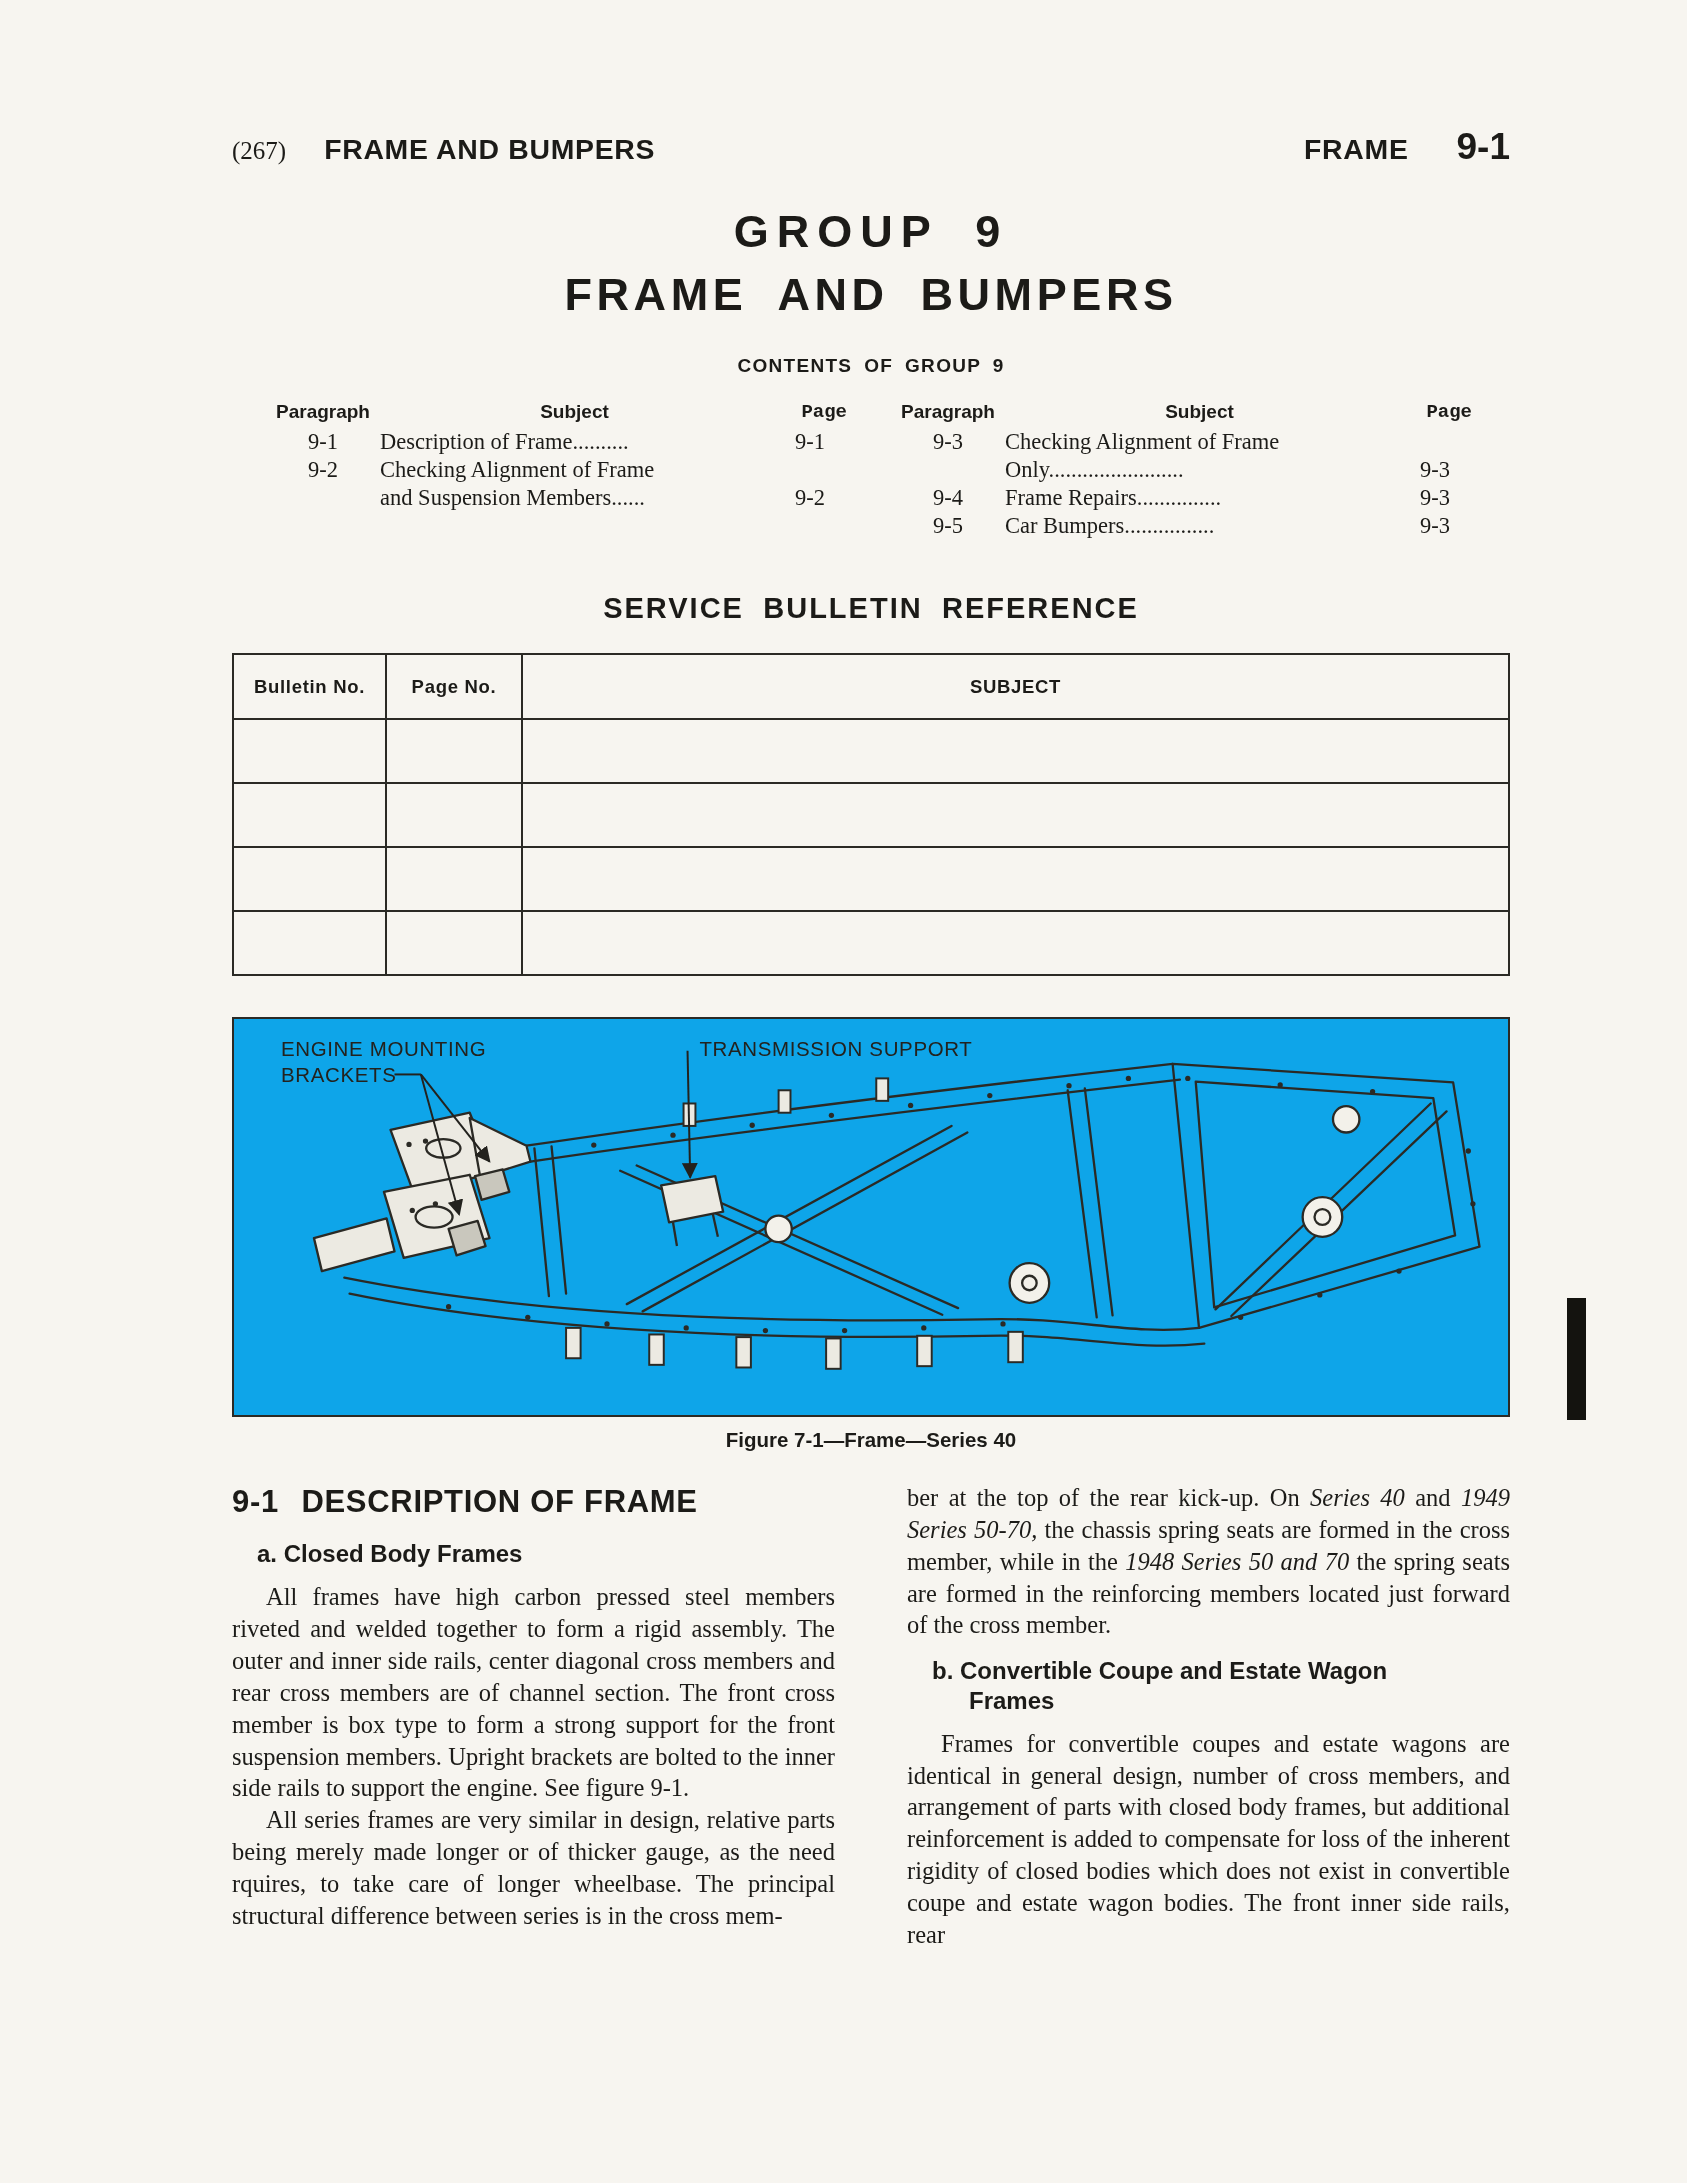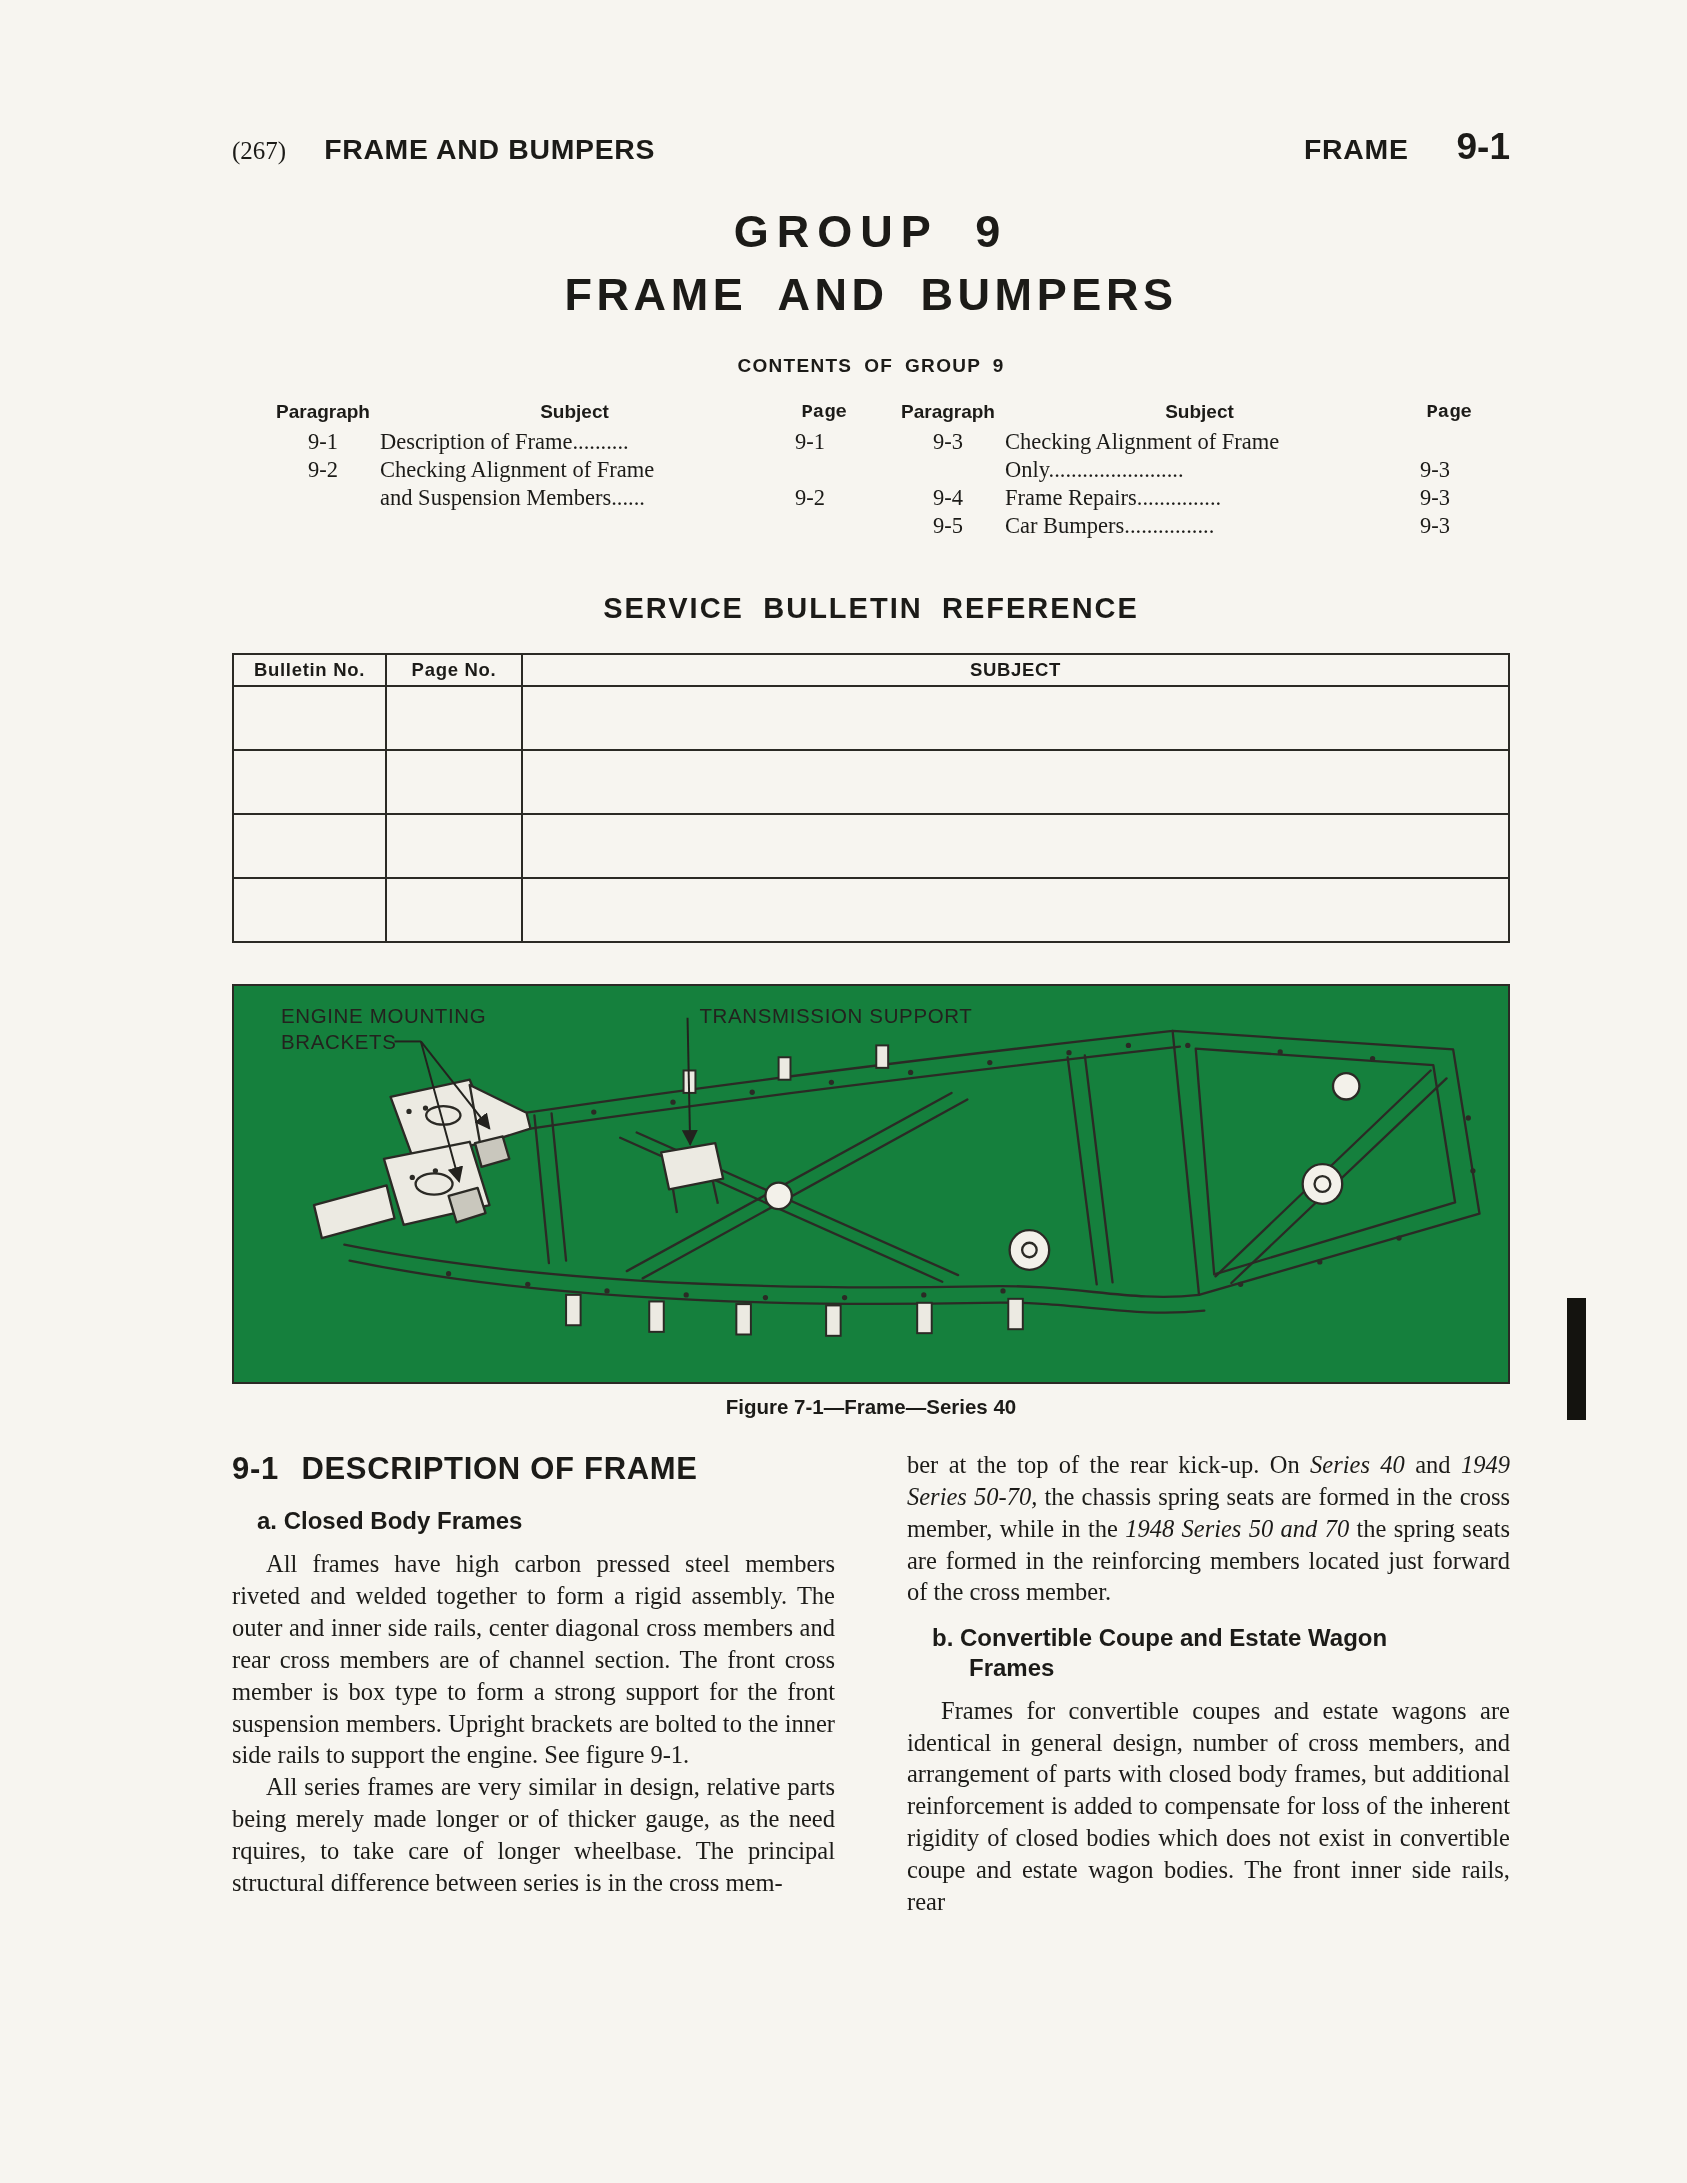--- a/index.html
+++ b/index.html
@@ -51,30 +51,30 @@
   
   .bulletin-heading {
     margin-top: 52px; text-align: center;
     font-family: "Liberation Sans", sans-serif; font-weight: bold;
     font-size: 29px; letter-spacing: 2px; word-spacing: 9.3px;
   }
   .bulletin-table { width: 100%; margin-top: 28px; border-collapse: collapse; }
   .bulletin-table th, .bulletin-table td { border: 2px solid #2b2a25; }
   .bulletin-table th {
     font-family: "Liberation Sans", sans-serif; font-weight: bold;
-    font-size: 18.5px; height: 32px; letter-spacing: 0.7px;
+    font-size: 18.5px; height: 65px; letter-spacing: 0.7px;
   }
   .bulletin-table td { height: 64px; }
   .col-bull { width: 153px; }
   .col-page { width: 136px; }
 
   
   .figure-box {
     margin-top: 41px; height: 400px; border: 2px solid #2b2a25;
-    background: #15803d; position: relative;
+    background: #0ea5e9; position: relative;
   }
   .figure-box svg { width: 100%; height: 100%; display: block; }
   .figure-caption {
     margin-top: 10.6px; text-align: center;
     font-family: "Liberation Sans", sans-serif; font-weight: bold; font-size: 20.5px;
   }
 
   
   .article { display: flex; justify-content: space-between; margin-top: 30px; gap: 44px; }
   .col { width: 603px; text-align: justify; font-size: 24.5px; line-height: 1.3; }

